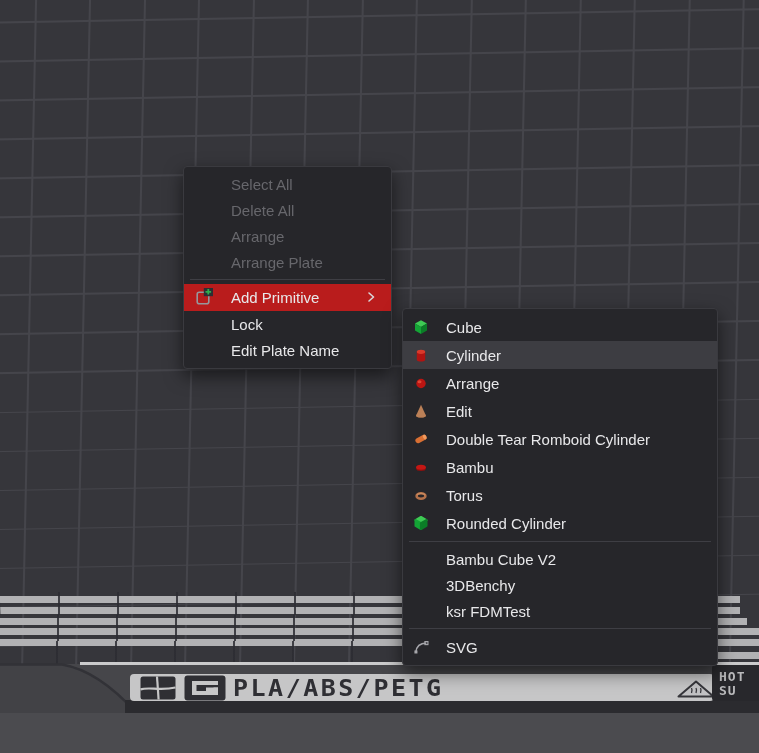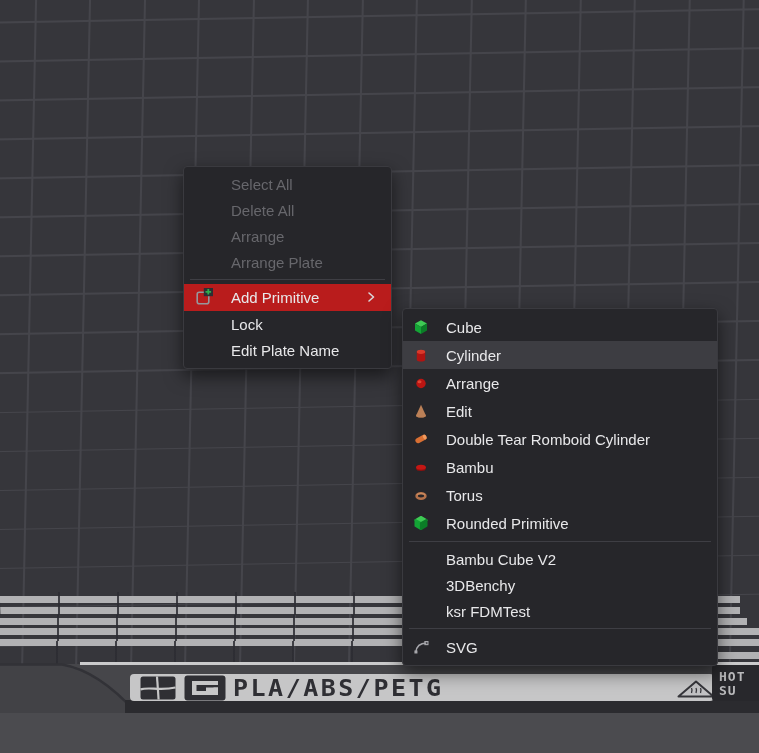--- a/index.html
+++ b/index.html
@@ -251,21 +251,21 @@
     <div class="mi">
       <span class="ic">
         <svg width="16" height="16" viewBox="0 0 16 16">
           <g stroke-width="2.2" stroke-linejoin="round">
             <polygon points="8,2 13.4,5.1 8,8.2 2.6,5.1" fill="#3ecb54" stroke="#3ecb54"></polygon>
             <polygon points="2.6,5.1 8,8.2 8,14 2.6,10.9" fill="#14a436" stroke="#14a436"></polygon>
             <polygon points="13.4,5.1 8,8.2 8,14 13.4,10.9" fill="#0b7d27" stroke="#0b7d27"></polygon>
           </g>
         </svg>
       </span>
-      <span>Rounded Primitive</span>
+      <span>Rounded Cylinder</span>
     </div>
 
     <div class="sep"></div>
 
     <div class="mi small">
       <span>Bambu Cube V2</span>
     </div>
     <div class="mi small">
       <span>3DBenchy</span>
     </div>

